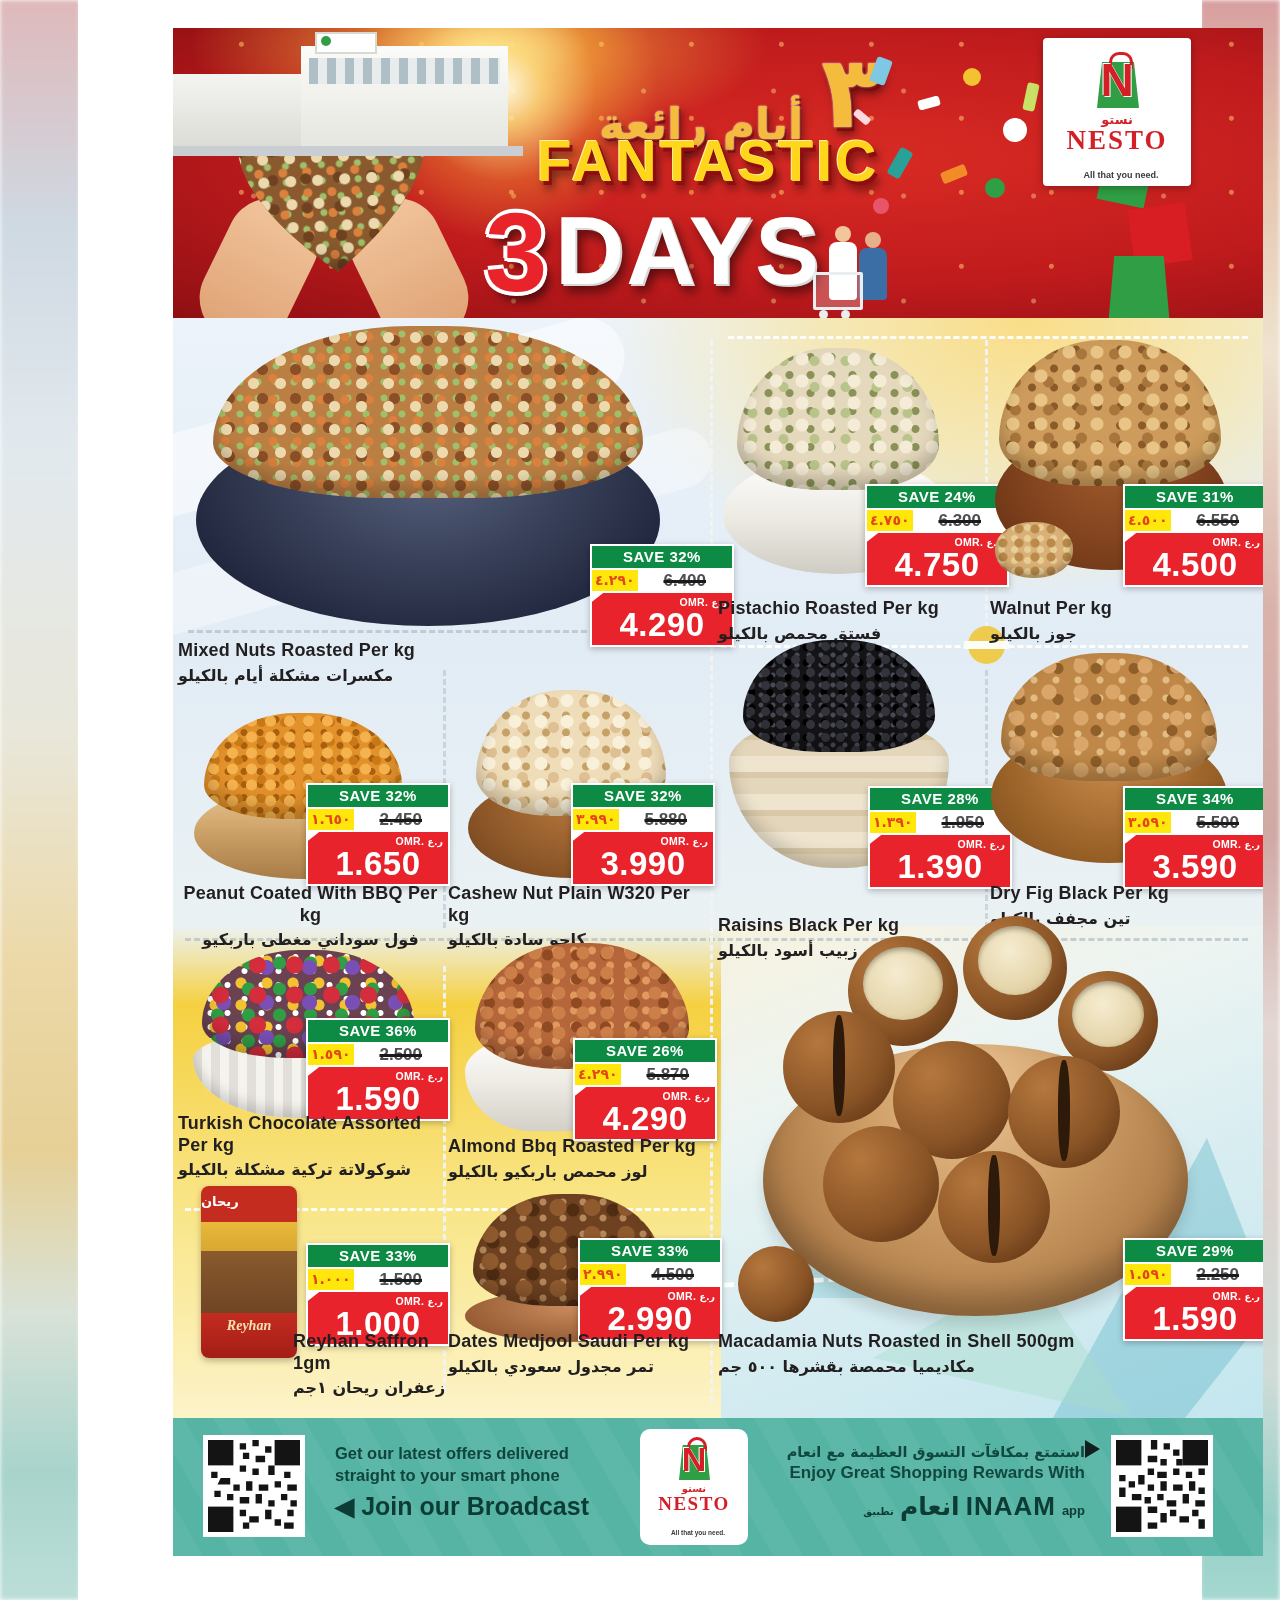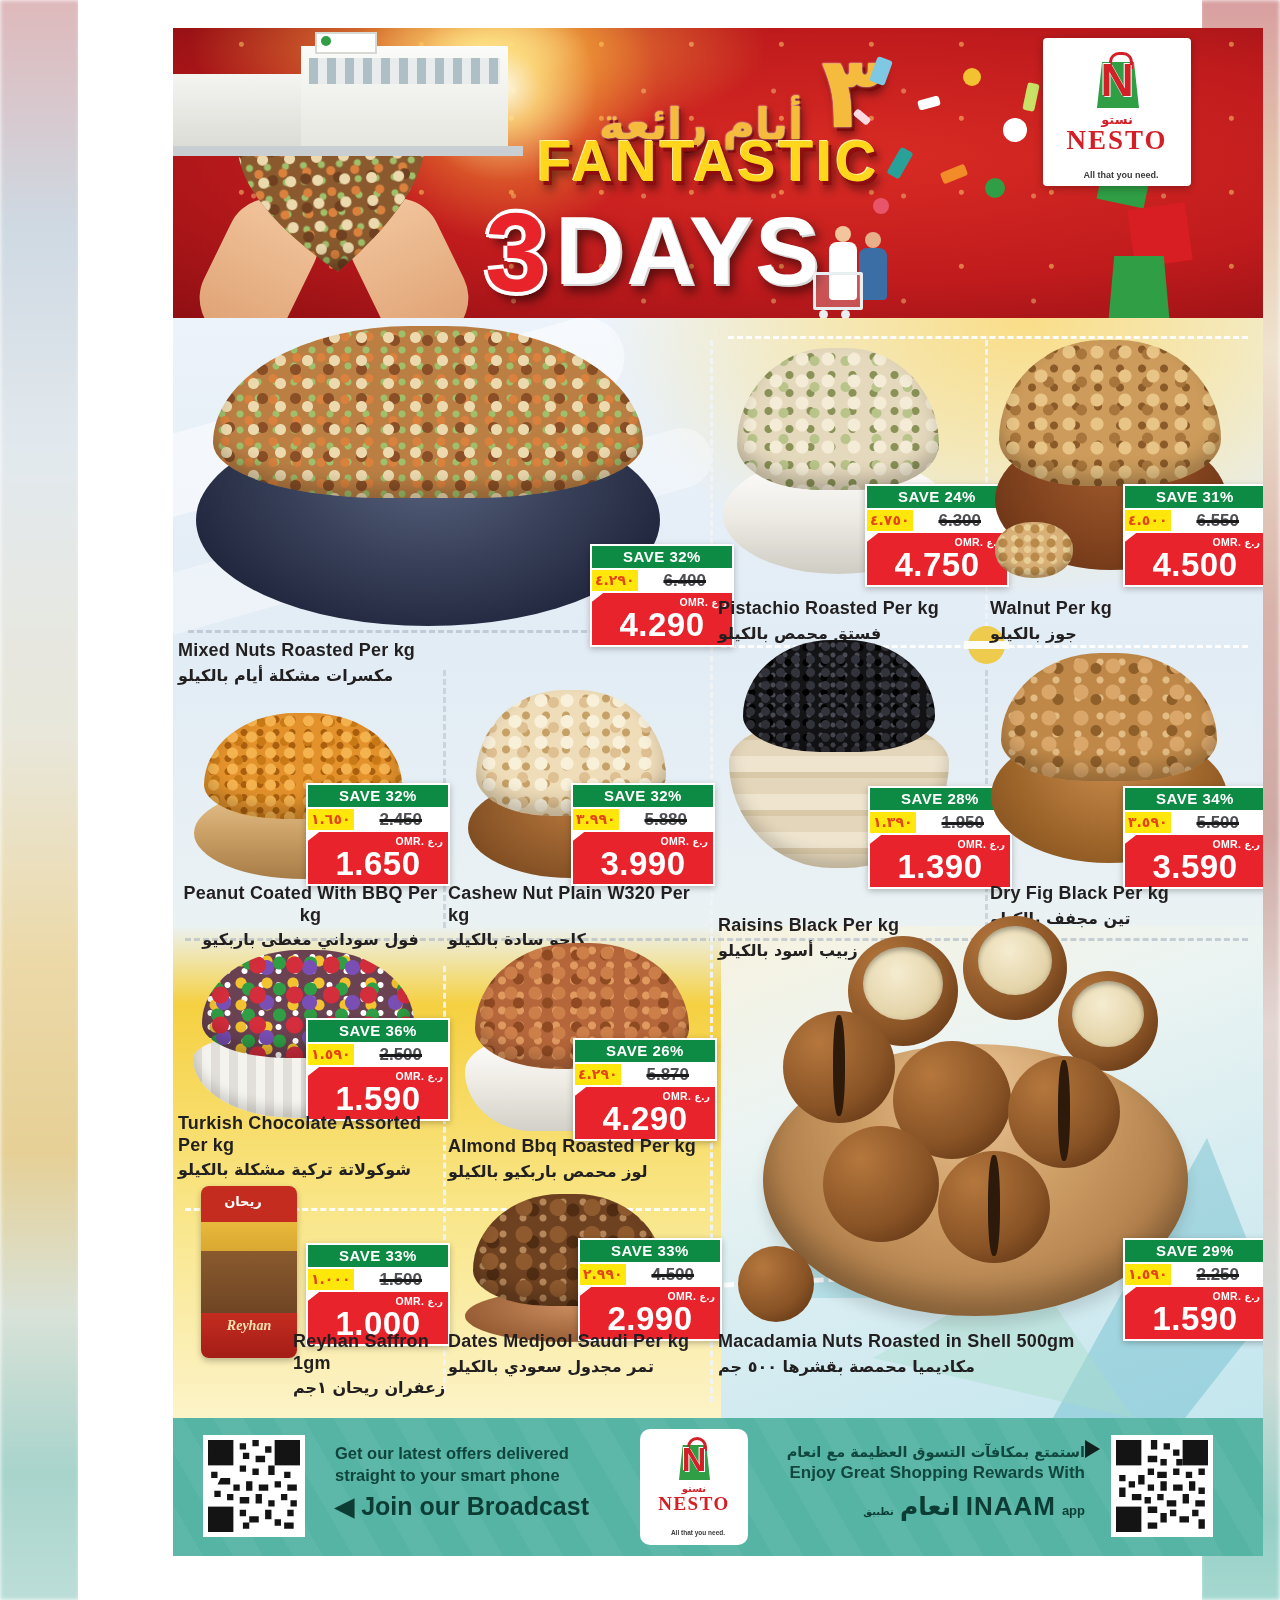--- a/index.html
+++ b/index.html
@@ -167,21 +167,21 @@
   #c7 .pname{left:5px;top:795px;width:258px;}
 
   #c8 .photo{left:292px;top:625px;width:234px;height:192px;}
   #c8 .bowlshape{left:0;top:92px;width:234px;height:96px;background:linear-gradient(180deg,#ffffff 0%,#eeebe4 50%,#d3d0c8 100%);border-radius:50% 50% 46% 46%/60% 60% 100% 100%;}
   #c8 .pile{left:10px;top:0;width:214px;height:126px;background-color:#b5663a;background-image:radial-gradient(circle,#cd7f4a 6px,rgba(0,0,0,0) 7px),radial-gradient(circle,#8f4a22 5px,rgba(0,0,0,0) 6px),radial-gradient(circle,#e09a60 3.5px,rgba(0,0,0,0) 4.5px);background-size:24px 20px,29px 24px,18px 15px;}
   #c8 .tag{left:400px;top:720px;}
   #c8 .pname{left:275px;top:818px;width:260px;}
 
   #c9 .photo{left:28px;top:868px;width:96px;height:172px;}
   #c9 .packet{left:0;top:0;width:96px;height:172px;border-radius:8px;background:linear-gradient(180deg,#c42c20 0%,#c42c20 21%,#e8b93c 21%,#d9a830 38%,#8a5a2e 38%,#6e4524 74%,#c42c20 74%,#a31d16 100%);box-shadow:0 3px 6px rgba(0,0,0,.25);}
-  #c9 .ptop{left:0;top:8px;width:84px;text-align:center;color:#fff;font-family:"DejaVu Sans",sans-serif;font-size:13px;font-weight:bold;}
+  #c9 .ptop{left:0;top:8px;width:84px;color:#fff;font-family:"DejaVu Sans",sans-serif;font-size:13px;font-weight:bold;}
   #c9 .pbot{left:0;top:132px;width:96px;text-align:center;color:#f7e3b0;font-family:"Liberation Serif",serif;font-size:14px;font-weight:bold;font-style:italic;}
   #c9 .tag{left:133px;top:925px;}
   #c9 .pname{left:120px;top:1013px;width:165px;}
 
   #c10 .photo{left:288px;top:876px;width:216px;height:152px;}
   #c10 .plate{left:4px;top:96px;width:206px;height:52px;border-radius:50%;background:radial-gradient(ellipse at 50% 30%,#c98b5e 0%,#9a5f36 70%,#7c4826 100%);}
   #c10 .pile{left:12px;top:0;width:190px;height:112px;background-color:#6e4120;background-image:radial-gradient(circle,#8f5a2e 8px,rgba(0,0,0,0) 9px),radial-gradient(circle,#4f2c12 6px,rgba(0,0,0,0) 7px),radial-gradient(circle,#b5875a 3px,rgba(0,0,0,0) 4px);background-size:34px 27px,40px 32px,20px 16px;}
   #c10 .tag{left:405px;top:920px;}
   #c10 .pname{left:275px;top:1013px;width:260px;}
 

